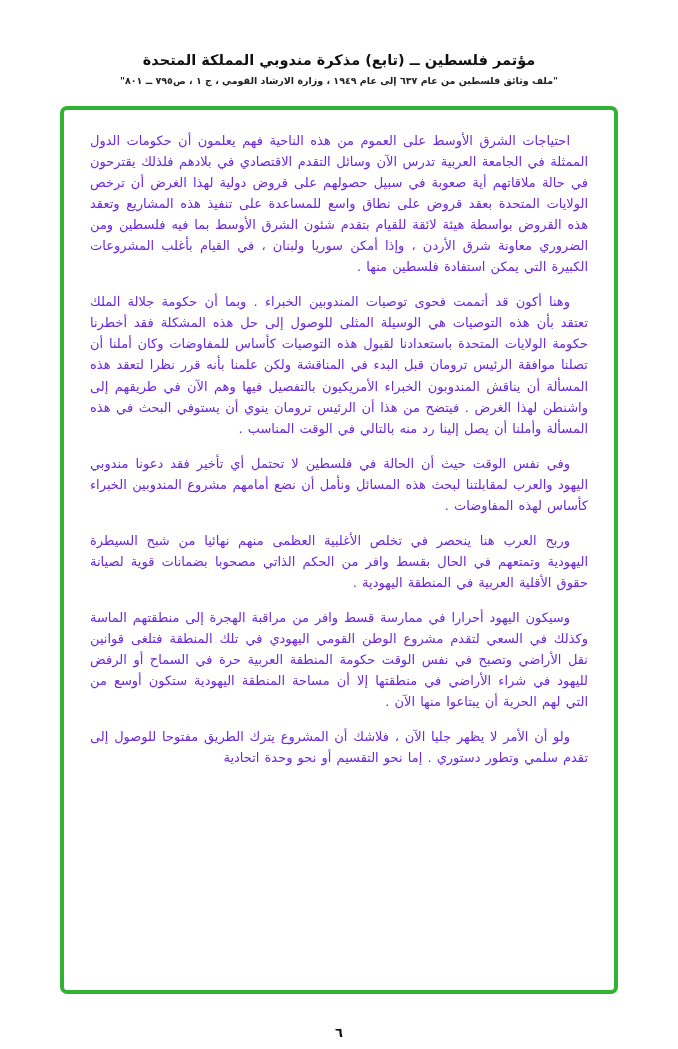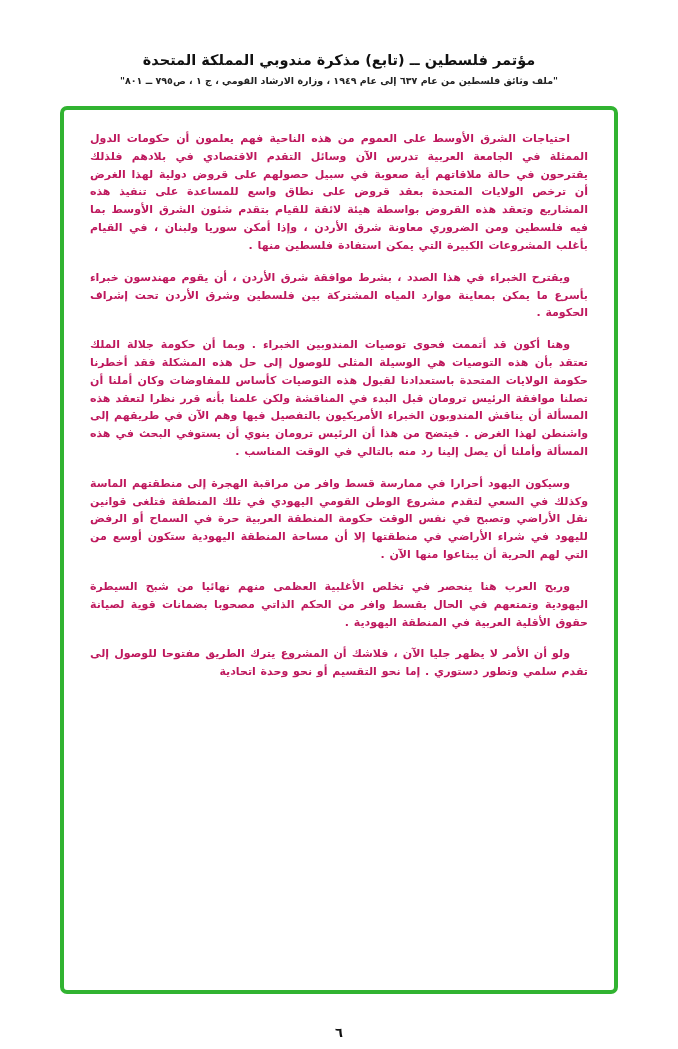--- a/index.html
+++ b/index.html
@@ -48,24 +48,24 @@
     border: 4px solid #31b331;
     border-radius: 7px;
     padding: 20px 26px 16px 26px;
     background: #ffffff;
   }
 
   .paragraphs p {
     direction: rtl;
     text-align: justify;
     text-align-last: right;
-    font-size: 11px;
-    font-weight: bold;
+    font-size: 13px;
+    font-weight: normal;
     line-height: 1.62;
-    color: #be185d;
+    color: #6d28d9;
     text-indent: 18px;
     margin-bottom: 14px;
     word-spacing: 1px;
   }
 
   .paragraphs p:last-child {
     margin-bottom: 0;
   }
 
   
@@ -89,24 +89,24 @@
 <div class="page">
 
   <header class="doc-header">
     <div class="doc-title">مؤتمر فلسطين ــ (تابع) مذكرة مندوبي المملكة المتحدة</div>
     <div class="doc-source">"ملف وثائق فلسطين من عام ٦٣٧ إلى عام ١٩٤٩ ، وزارة الارشاد القومي ، ج ١ ، ص٧٩٥ ــ ٨٠١"</div>
   </header>
 
   <main class="green-frame">
     <div class="paragraphs">
         <p>احتياجات الشرق الأوسط على العموم من هذه الناحية فهم يعلمون أن حكومات الدول الممثلة في الجامعة العربية تدرس الآن وسائل التقدم الاقتصادي في بلادهم فلذلك يقترحون في حالة ملاقاتهم أية صعوبة في سبيل حصولهم على قروض دولية لهذا الغرض أن ترخص الولايات المتحدة بعقد قروض على نطاق واسع للمساعدة على تنفيذ هذه المشاريع وتعقد هذه القروض بواسطة هيئة لائقة للقيام بتقدم شئون الشرق الأوسط بما فيه فلسطين ومن الضروري معاونة شرق الأردن ، وإذا أمكن سوريا ولبنان ، في القيام بأغلب المشروعات الكبيرة التي يمكن استفادة فلسطين منها .</p>
-        <p>ويقترح الخبراء في هذا الصدد ، بشرط موافقة شرق الأردن ، أن يقوم مهندسون خبراء بأسرع ما يمكن بمعاينة موارد المياه المشتركة بين فلسطين وشرق الأردن تحت إشراف الحكومة .</p>
         <p>وهنا أكون قد أتممت فحوى توصيات المندوبين الخبراء . وبما أن حكومة جلالة الملك تعتقد بأن هذه التوصيات هي الوسيلة المثلى للوصول إلى حل هذه المشكلة فقد أخطرنا حكومة الولايات المتحدة باستعدادنا لقبول هذه التوصيات كأساس للمفاوضات وكان أملنا أن تصلنا موافقة الرئيس ترومان قبل البدء في المناقشة ولكن علمنا بأنه قرر نظرا لتعقد هذه المسألة أن يناقش المندوبون الخبراء الأمريكيون بالتفصيل فيها وهم الآن في طريقهم إلى واشنطن لهذا الغرض . فيتضح من هذا أن الرئيس ترومان ينوي أن يستوفي البحث في هذه المسألة وأملنا أن يصل إلينا رد منه بالتالي في الوقت المناسب .</p>
+        <p>وفي نفس الوقت حيث أن الحالة في فلسطين لا تحتمل أي تأخير فقد دعونا مندوبي اليهود والعرب لمقابلتنا لبحث هذه المسائل ونأمل أن نضع أمامهم مشروع المندوبين الخبراء كأساس لهذه المفاوضات .</p>
+        <p>وربح العرب هنا ينحصر في تخلص الأغلبية العظمى منهم نهائيا من شبح السيطرة اليهودية وتمتعهم في الحال بقسط وافر من الحكم الذاتي مصحوبا بضمانات قوية لصيانة حقوق الأقلية العربية في المنطقة اليهودية .</p>
         <p>وسيكون اليهود أحرارا في ممارسة قسط وافر من مراقبة الهجرة إلى منطقتهم الماسة وكذلك في السعي لتقدم مشروع الوطن القومي اليهودي في تلك المنطقة فتلغى قوانين نقل الأراضي وتصبح في نفس الوقت حكومة المنطقة العربية حرة في السماح أو الرفض لليهود في شراء الأراضي في منطقتها إلا أن مساحة المنطقة اليهودية ستكون أوسع من التي لهم الحرية أن يبتاعوا منها الآن .</p>
-        <p>وربح العرب هنا ينحصر في تخلص الأغلبية العظمى منهم نهائيا من شبح السيطرة اليهودية وتمتعهم في الحال بقسط وافر من الحكم الذاتي مصحوبا بضمانات قوية لصيانة حقوق الأقلية العربية في المنطقة اليهودية .</p>
         <p>ولو أن الأمر لا يظهر جليا الآن ، فلاشك أن المشروع يترك الطريق مفتوحا للوصول إلى تقدم سلمي وتطور دستوري . إما نحو التقسيم أو نحو وحدة اتحادية</p>
       </div>
   </main>
 
   <footer class="doc-footer">
     <span class="page-number">٦</span>
   </footer>
 
 </div>
 

